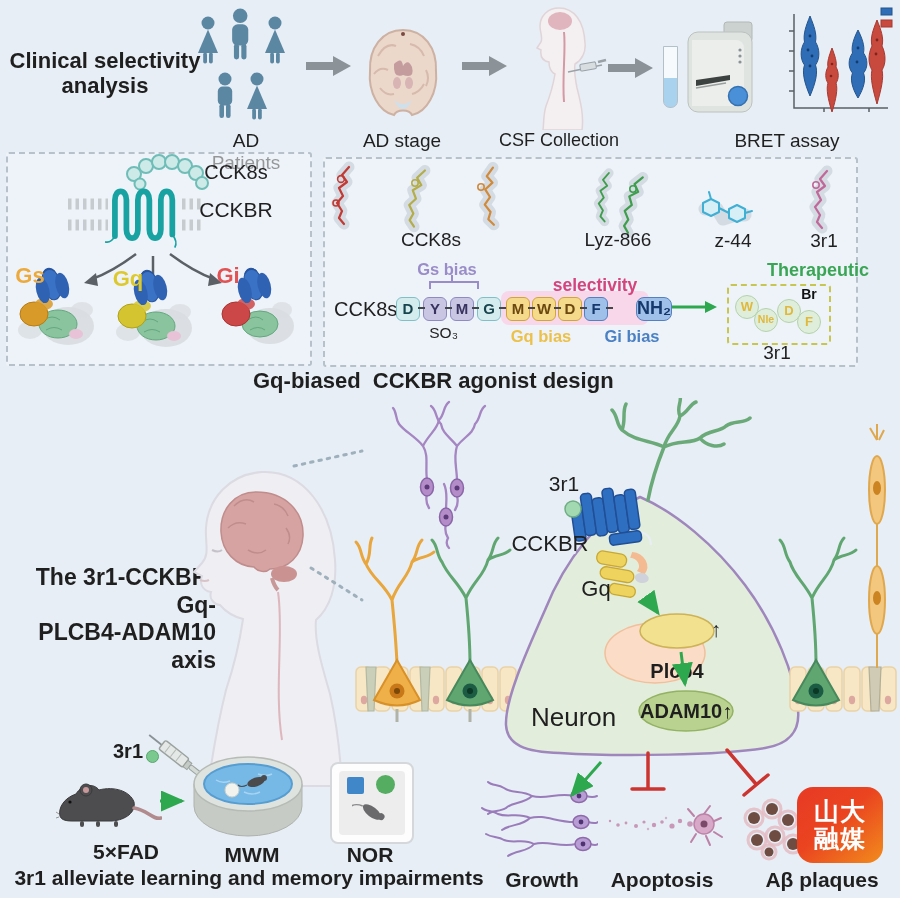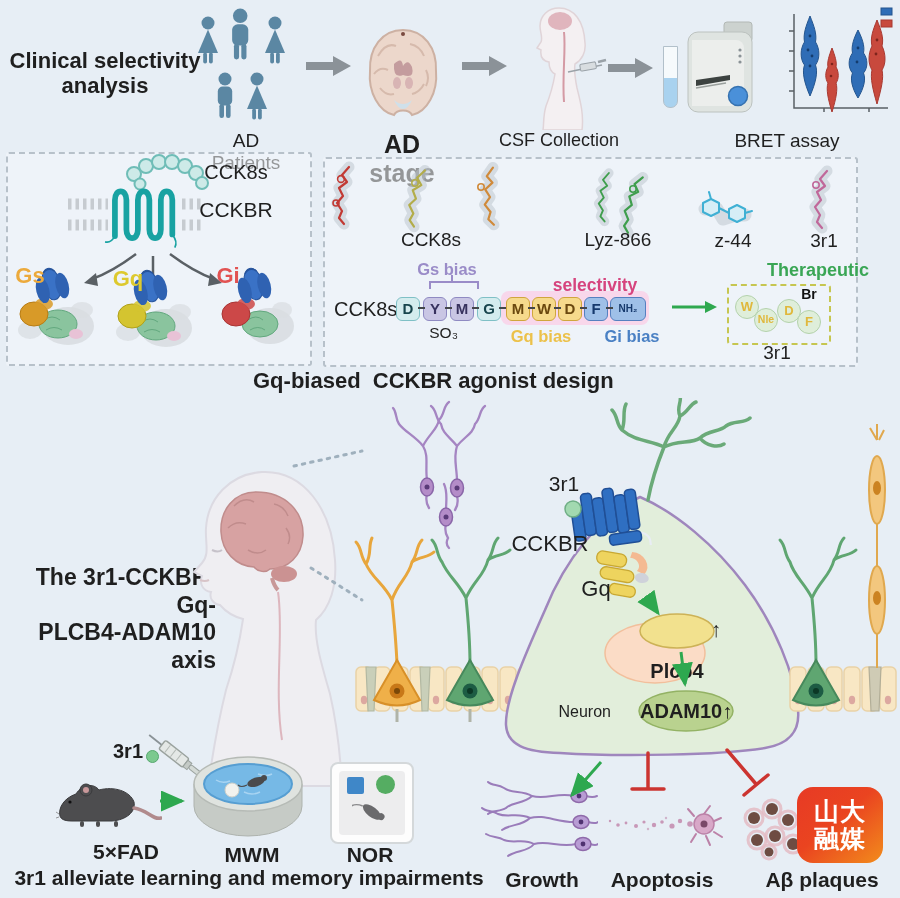--- a/index.html
+++ b/index.html
@@ -55,21 +55,21 @@
 
   <svg class="abs" style="left:364px;top:26px" width="78" height="100" viewBox="0 0 78 100">
     <path d="M39,4 C18,4 5,22 6,45 C4,66 15,86 30,89 C33,83 45,83 48,89 C63,86 74,66 72,45 C73,22 60,4 39,4 Z" fill="#ecd7cb" stroke="#cdb1a3" stroke-width="2"></path>
     <path d="M14,30 Q22,16 32,20 M10,48 Q16,40 24,44 M46,18 Q56,20 60,30 M62,44 Q66,52 62,60 M16,62 Q22,70 30,68 M48,68 Q56,66 60,58" stroke="#d6baac" stroke-width="2" fill="none"></path>
     <path d="M30,38 q8,-8 9,2 q5,-8 9,1 q3,12 -9,8 q-10,4 -9,-11 Z" fill="#c49c9e"></path>
     <ellipse cx="33" cy="57" rx="4" ry="6" fill="#d8b4b4"></ellipse>
       <ellipse cx="45" cy="57" rx="4" ry="6" fill="#d8b4b4"></ellipse>
     <circle cx="39" cy="8" r="2" fill="#7a4a40"></circle>
     <path d="M30,74 q9,8 18,0 q-4,9 -9,9 q-5,0 -9,-9 Z" fill="#cfe0ea"></path>
   </svg>
-  <div class="lbl" style="left:362px;top:130px;width:80px;font-size:25px;font-weight:700;">AD stage</div>
+  <div class="lbl" style="left:362px;top:130px;width:80px;font-size:19px;font-weight:400;">AD stage</div>
 
   <svg class="abs" style="left:462px;top:54px" width="46" height="24" viewBox="0 0 46 24">
     <polygon points="0,8 27,8 27,2 45,12 27,22 27,16 0,16" fill="#8b9298"></polygon>
   </svg>
 
   <svg class="abs" style="left:522px;top:6px" width="86" height="124" viewBox="0 0 86 124">
     <path d="M37,2 C26,2 18,10 18,20 C18,27 21,31 19,36 L15,42 L19,44 C18,51 21,55 27,56 C27,62 29,66 33,68 C31,80 28,90 24,100 C21,110 22,118 21,124 L60,124 C62,108 58,94 55,82 C53,72 52,64 53,58 C60,54 64,46 63,37 C62,15 52,2 37,2 Z" fill="#f4f0f2" stroke="#e0d4d8" stroke-width="1.5"></path>
     <ellipse cx="38" cy="15" rx="12" ry="9" fill="#dcaab4" opacity="0.85"></ellipse>
     <path d="M42,26 C44,44 40,70 42,96" stroke="#d49aa4" stroke-width="2" fill="none"></path>
     <line x1="46" y1="66" x2="80" y2="59" stroke="#9aa2a8" stroke-width="1.6"></line>
@@ -243,21 +243,21 @@
   <div class="abs" style="left:501px;top:291px;width:148px;height:34px;background:#f8d7eb;border-radius:8px;"></div>
   <div class="lbl" style="left:334px;top:298px;width:58px;font-size:20px;font-weight:500;">CCK8s</div>
   <span class="res rc" style="left:396px;top:297px;">D</span>
   <span class="res rl" style="left:423px;top:297px;">Y</span>
   <span class="res rl" style="left:450px;top:297px;">M</span>
   <span class="res rc" style="left:477px;top:297px;">G</span>
   <span class="res ry" style="left:506px;top:297px;">M</span>
   <span class="res ry" style="left:532px;top:297px;">W</span>
   <span class="res ry" style="left:558px;top:297px;">D</span>
   <span class="res rb" style="left:584px;top:297px;">F</span>
-  <span class="res rb" style="left:610px;top:297px;width:34px;font-size:10px;">NH₂</span>
+  <span class="res rb" style="left:636px;top:297px;width:34px;font-size:18px;border-radius:8px;">NH₂</span>
   <span class="dash" style="left:417.5px"></span>
   <span class="dash" style="left:444.5px"></span>
   <span class="dash" style="left:471.5px"></span>
   <span class="dash" style="left:498.5px"></span>
   <span class="dash" style="left:527.5px"></span>
   <span class="dash" style="left:553.5px"></span>
   <span class="dash" style="left:579.5px"></span>
   <span class="dash" style="left:605.5px"></span>
   <div class="lbl b" style="left:415px;top:260px;width:64px;font-size:16.5px;color:#9a8cc8;">Gs bias</div>
   <div class="abs" style="left:429px;top:281px;width:46px;height:6px;border-top:2px solid #9a8cc8;border-left:2px solid #9a8cc8;border-right:2px solid #9a8cc8;"></div>
@@ -418,21 +418,21 @@
     <ellipse cx="877" cy="488" rx="4" ry="7" fill="#cc8322"></ellipse>
     <ellipse cx="877" cy="598" rx="4" ry="7" fill="#cc8322"></ellipse>
   </svg>
 
   <div class="lbl" style="left:544px;top:472px;width:40px;font-size:21px;font-weight:500;">3r1</div>
   <div class="lbl" style="left:506px;top:531px;width:88px;font-size:22px;font-weight:500;">CCKBR</div>
   <div class="lbl" style="left:578px;top:576px;width:36px;font-size:22px;font-weight:500;">Gq</div>
   <div class="lbl" style="left:641px;top:620px;width:72px;font-size:20px;font-weight:600;margin-top:40px;">Plcb4</div>
   <div class="lbl" style="left:706px;top:618px;width:20px;font-size:21px;font-weight:600;">↑</div>
   <div class="lbl" style="left:640px;top:700px;width:92px;font-size:20px;font-weight:600;">ADAM10↑</div>
-  <div class="lbl" style="left:531px;top:703px;width:80px;font-size:16px;font-weight:500;text-align:right;">Neuron</div>
+  <div class="lbl" style="left:531px;top:703px;width:80px;font-size:26px;font-weight:500;text-align:right;">Neuron</div>
 
   <div class="lbl b" style="left:108px;top:740px;width:40px;font-size:20px;">3r1</div>
   <div class="abs" style="left:146px;top:750px;width:11px;height:11px;border-radius:50%;background:#7cc98f;border:1.5px solid #57a86f;"></div>
   <svg class="abs" style="left:140px;top:724px" width="72" height="64" viewBox="0 0 72 64">
     <g transform="rotate(38 36 32)">
       <line x1="2" y1="32" x2="18" y2="32" stroke="#8a9296" stroke-width="1.8"></line>
       <rect x="18" y="26" width="30" height="11" rx="2" fill="#e4e8e6" stroke="#9aa29e" stroke-width="1.4"></rect>
       <line x1="25" y1="27" x2="25" y2="36" stroke="#b4bab6" stroke-width="1"></line>
       <line x1="32" y1="27" x2="32" y2="36" stroke="#b4bab6" stroke-width="1"></line>
       <line x1="39" y1="27" x2="39" y2="36" stroke="#b4bab6" stroke-width="1"></line>

